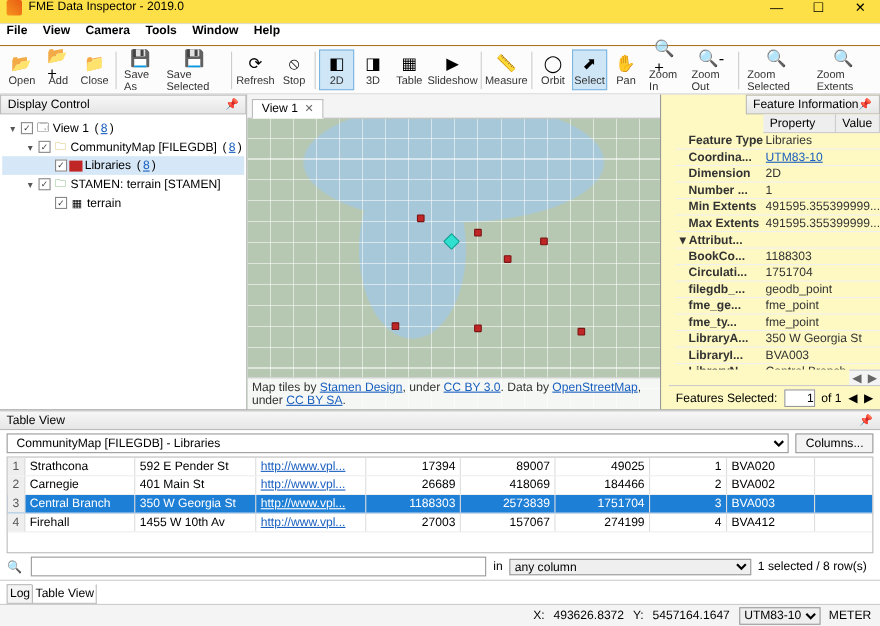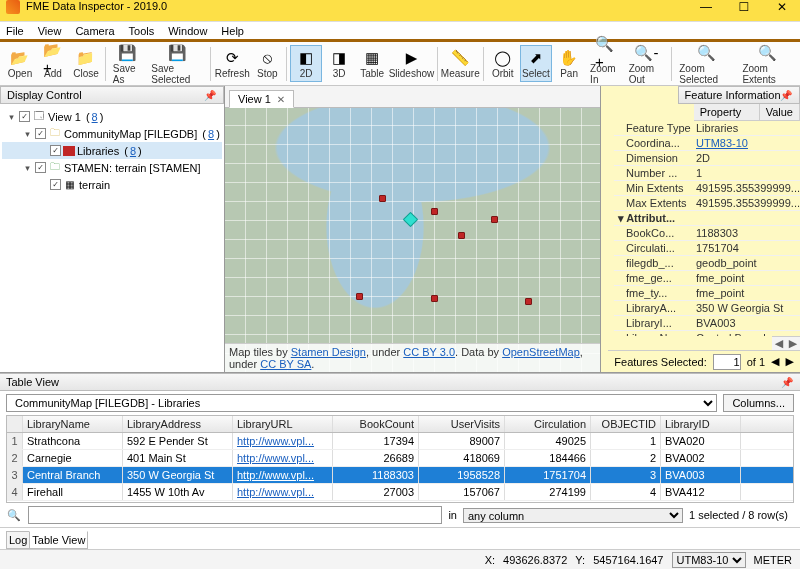--- a/index.html
+++ b/index.html
@@ -2,21 +2,21 @@
 <html><head>
 <meta charset="utf-8">
 <style>
 * { box-sizing: border-box; margin: 0; padding: 0; font-family: "Segoe UI", Tahoma, sans-serif; font-size: 11px; }
 body { background: #f0f0f0; width: 800px; height: 569px; overflow: hidden; display: flex; flex-direction: column; }
 .titlebar { height: 22px; background: #fde047; display: flex; align-items: flex-start; padding: 0 6px; border-bottom: 1px solid #ddd; }
 .titlebar .logo { width: 14px; height: 14px; background: linear-gradient(45deg,#f7941e,#e85c12); border-radius: 2px; margin-right: 6px; }
 .titlebar .title { flex: 1; }
 .titlebar .winbtns { display: flex; gap: 14px; }
 .titlebar .winbtns span { width: 24px; text-align: center; font-size: 12px; }
-.menubar { height: 20px; background: #fff; display: flex; align-items: center; padding: 0 6px; gap: 14px; border-bottom: 3px solid #a16207; }
+.menubar { height: 20px; background: #fff; display: flex; padding: 0 6px; gap: 14px; border-bottom: 1px solid #a16207; font-weight: bold; }
 .toolbar { height: 44px; background: #fcfcfc; display: flex; align-items: center; padding: 2px 4px; border-bottom: 1px solid #c7c7c7; gap: 1px; }
 .tbtn { display: flex; flex-direction: column; align-items: center; justify-content: center; padding: 2px 4px; min-width: 32px; cursor: pointer; }
 .tbtn .ic { width: 20px; height: 20px; display: flex; align-items: center; justify-content: center; font-size: 15px; }
 .tbtn .lbl { font-size: 10px; color: #333; }
 .tsep { width: 1px; height: 34px; background: #ccc; margin: 0 2px; }
 .tbtn.active { background: #cfe6f7; border: 1px solid #7ab6e0; }
 .mid { flex: 1; display: flex; min-height: 0; border-bottom: 1px solid #999; }
 .panel-title { background: linear-gradient(#f7f7f7,#e6e6e6); border: 1px solid #bbb; padding: 2px 6px; font-size: 11px; display:flex; align-items:center; }
 .panel-title .spacer { flex:1; }
 .panel-title .pin { font-size:10px; color:#666; }
@@ -44,21 +44,21 @@
 }
 .pt { position:absolute; width:7px; height:7px; background:#c02626; border:1px solid #7a1515; border-radius:1px; }
 .pt.sel { width:11px; height:11px; background:#2fe0d0; border:1px solid #0f9e90; transform:rotate(45deg);}
 .attrib { position:absolute; bottom:0; left:0; right:0; background:rgba(255,255,255,.85); padding:2px 4px; font-size:10px; color:#333; border-top:1px solid #ccc;}
 .attrib a { color:#1a5fbf; text-decoration:underline;}
 .rightpane { width: 200px; display: flex; flex-direction: column; background:#fef9c3; border-left:1px solid #999;align-items:flex-end;}
 .fi-head { display:flex; background:#eee; border-bottom:1px solid #ccc;}
 .fi-head div { padding:2px 6px; border-right:1px solid #ccc;}
 .fi-body { flex:1; overflow:hidden; font-size:10.5px;}
 .fi-row { display:flex; height:15px; align-items:center; border-bottom:1px solid #f0f0f0;}
-.fi-row .k { width: 82px; padding-left:12px; color:#333; overflow:hidden; text-overflow:ellipsis; white-space:nowrap;}
+.fi-row .k { width: 82px; padding-left:12px; color:#333; overflow:hidden; text-overflow:ellipsis; white-space:nowrap;font-weight:bold;}
 .fi-row .v { flex:1; color:#333; overflow:hidden; text-overflow:ellipsis; white-space:nowrap;}
 .fi-row.group .k { padding-left:4px; font-weight:bold;}
 .fi-row .v a { color:#1a5fbf; text-decoration:underline;}
 .fi-scroll { height:14px; border-top:1px solid #ccc; background:#f4f4f4; display:flex; align-items:center;}
 .fi-scroll .arrow { width:14px; text-align:center; color:#666;}
 .fi-scroll .track { flex:1;}
 .selstat { height:22px; border-top:1px solid #ccc; display:flex; align-items:center; justify-content:flex-end; padding:0 6px; gap:6px;}
 .selstat input { width:28px; height:16px; text-align:right; border:1px solid #999; font-size:11px;}
 .bottom { display:flex; flex-direction:column; background:#fff; }
 .bottom .panel-title { border-left:none; border-right:none;}
@@ -351,31 +351,20 @@
       <span class="pin">📌</span>
   </div>
   <div class="dsrow">
     <select class="dssel">
       <option>CommunityMap [FILEGDB] - Libraries</option>
     </select>
     <button class="colbtn">Columns...</button>
   </div>
   <div class="grid">
     <div class="gridwrap" id="gridwrap">
-        <div class="ghead">
-          <div class="gc c0"></div>
-          <div class="gc c1">LibraryName</div>
-          <div class="gc c2">LibraryAddress</div>
-          <div class="gc c3">LibraryURL</div>
-          <div class="gc c4">BookCount</div>
-          <div class="gc c5">UserVisits</div>
-          <div class="gc c6">Circulation</div>
-          <div class="gc c7">OBJECTID</div>
-          <div class="gc c8">LibraryID</div>
-        </div>
         <div class="grow">
           <div class="gc c0">1</div>
           <div class="gc c1">Strathcona</div>
           <div class="gc c2">592 E Pender St</div>
           <div class="gc c3"><a>http://www.vpl...</a></div>
           <div class="gc c4 num">17394</div>
           <div class="gc c5 num">89007</div>
           <div class="gc c6 num">49025</div>
           <div class="gc c7 num">1</div>
           <div class="gc c8">BVA020</div>
@@ -390,21 +379,21 @@
           <div class="gc c6 num">184466</div>
           <div class="gc c7 num">2</div>
           <div class="gc c8">BVA002</div>
         </div>
         <div class="grow sel">
           <div class="gc c0">3</div>
           <div class="gc c1">Central Branch</div>
           <div class="gc c2">350 W Georgia St</div>
           <div class="gc c3"><a>http://www.vpl...</a></div>
           <div class="gc c4 num">1188303</div>
-          <div class="gc c5 num">1958528</div>
+          <div class="gc c5 num">2573839</div>
           <div class="gc c6 num">1751704</div>
           <div class="gc c7 num">3</div>
           <div class="gc c8">BVA003</div>
         </div>
         <div class="grow">
           <div class="gc c0">4</div>
           <div class="gc c1">Firehall</div>
           <div class="gc c2">1455 W 10th Av</div>
           <div class="gc c3"><a>http://www.vpl...</a></div>
           <div class="gc c4 num">27003</div>

